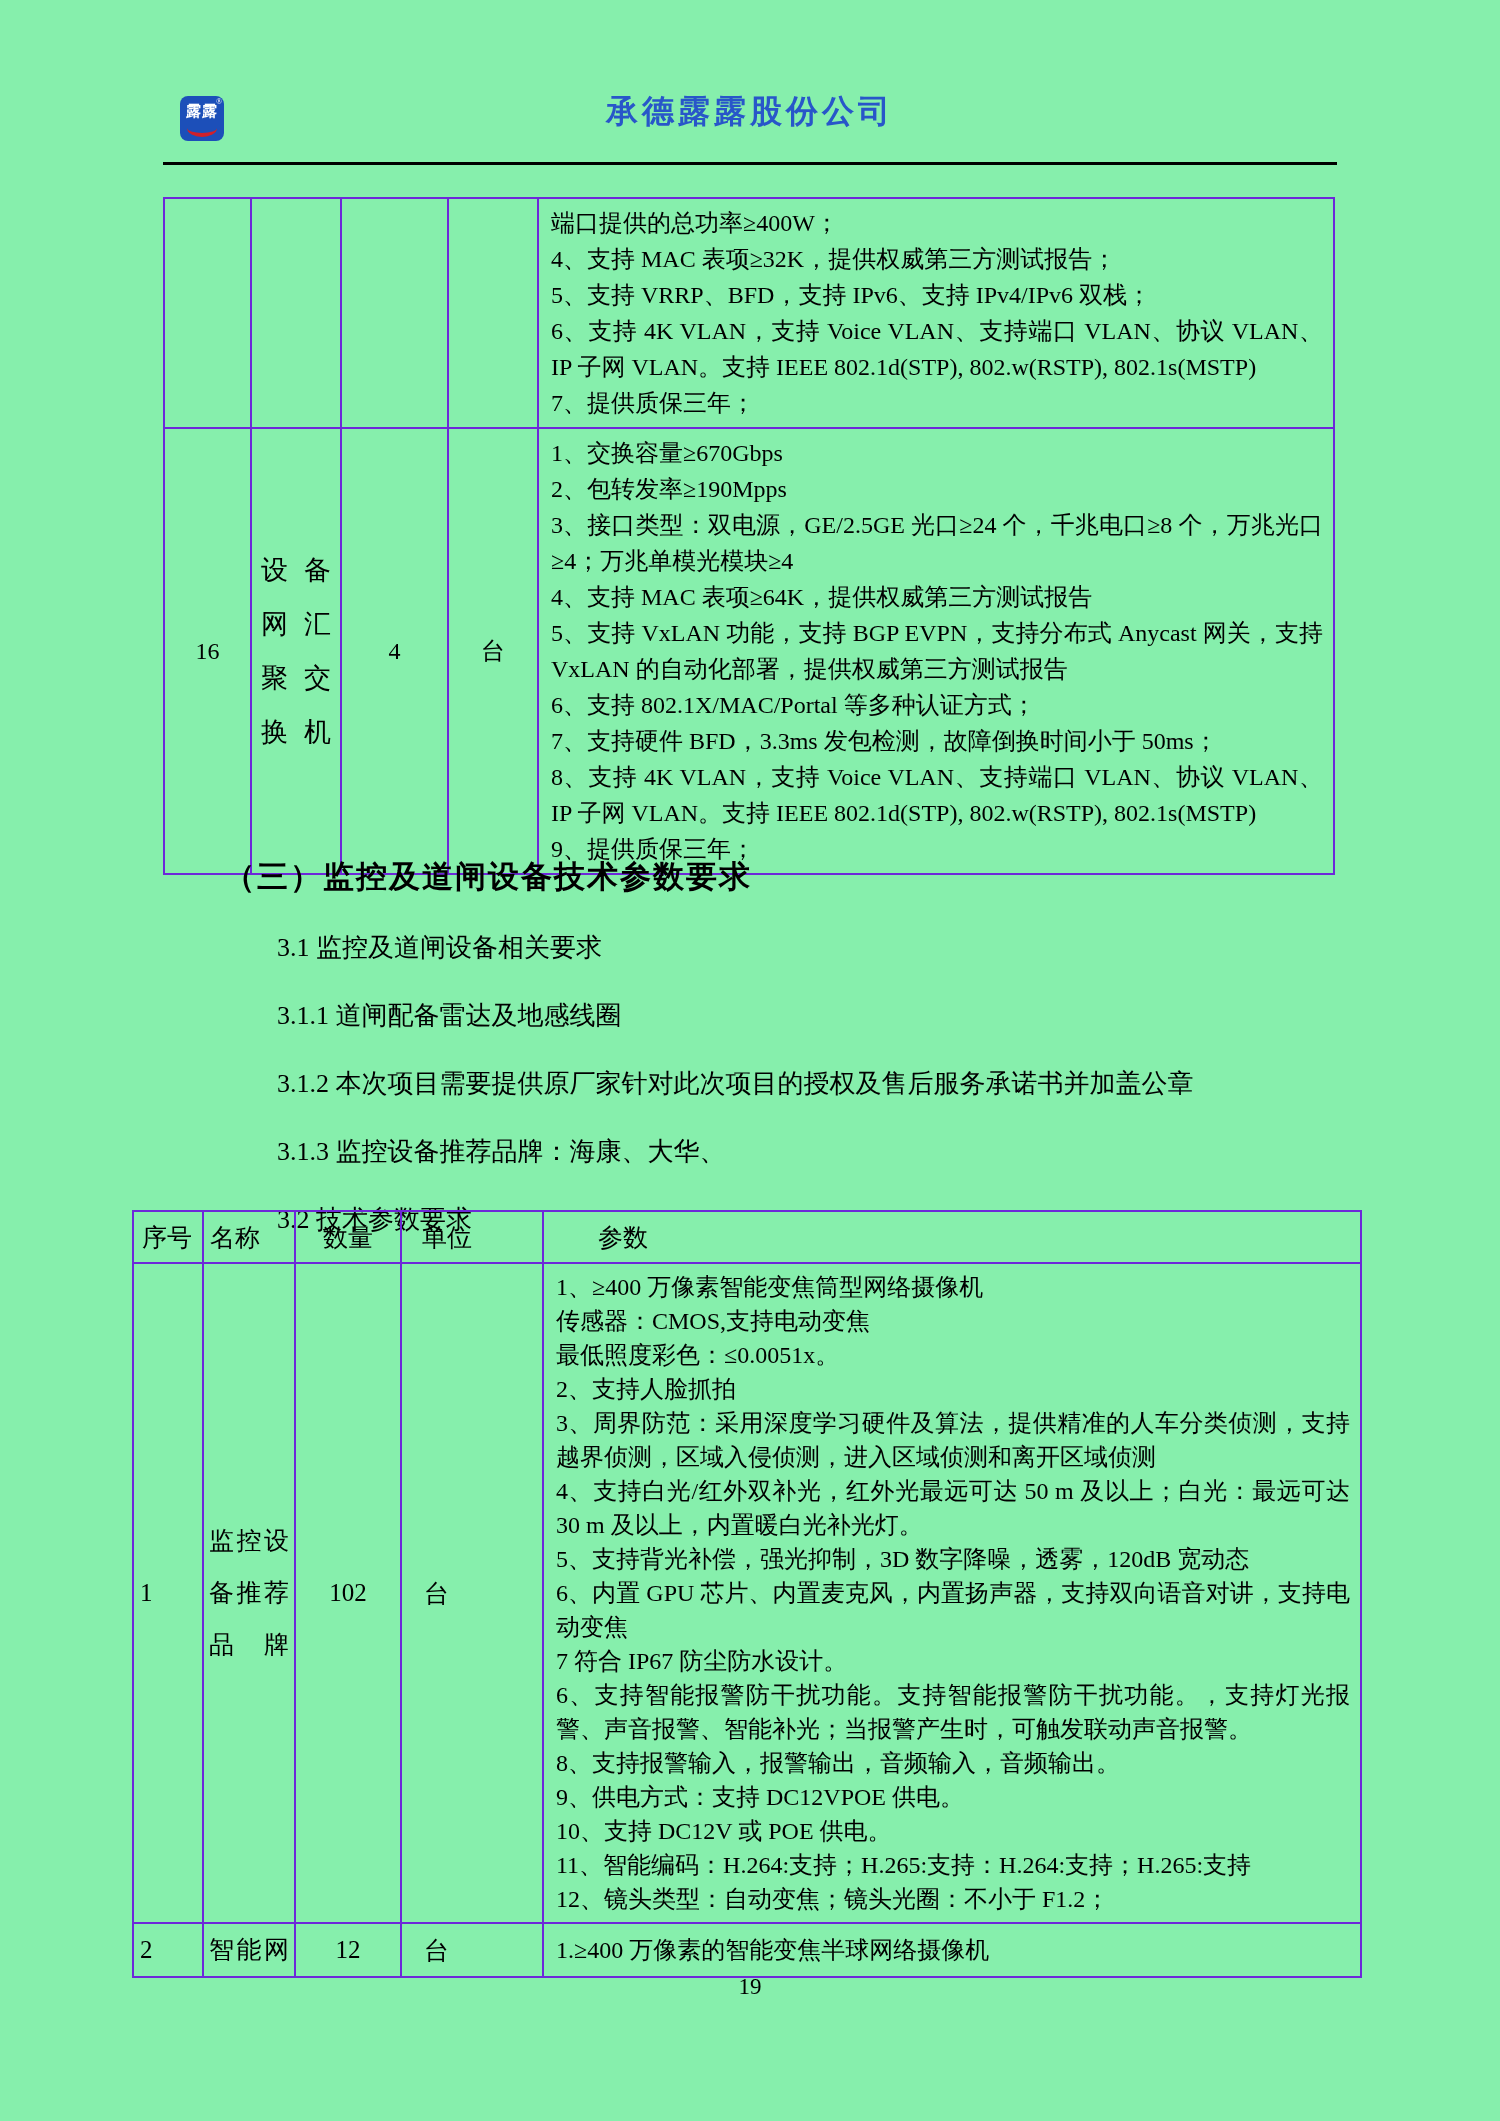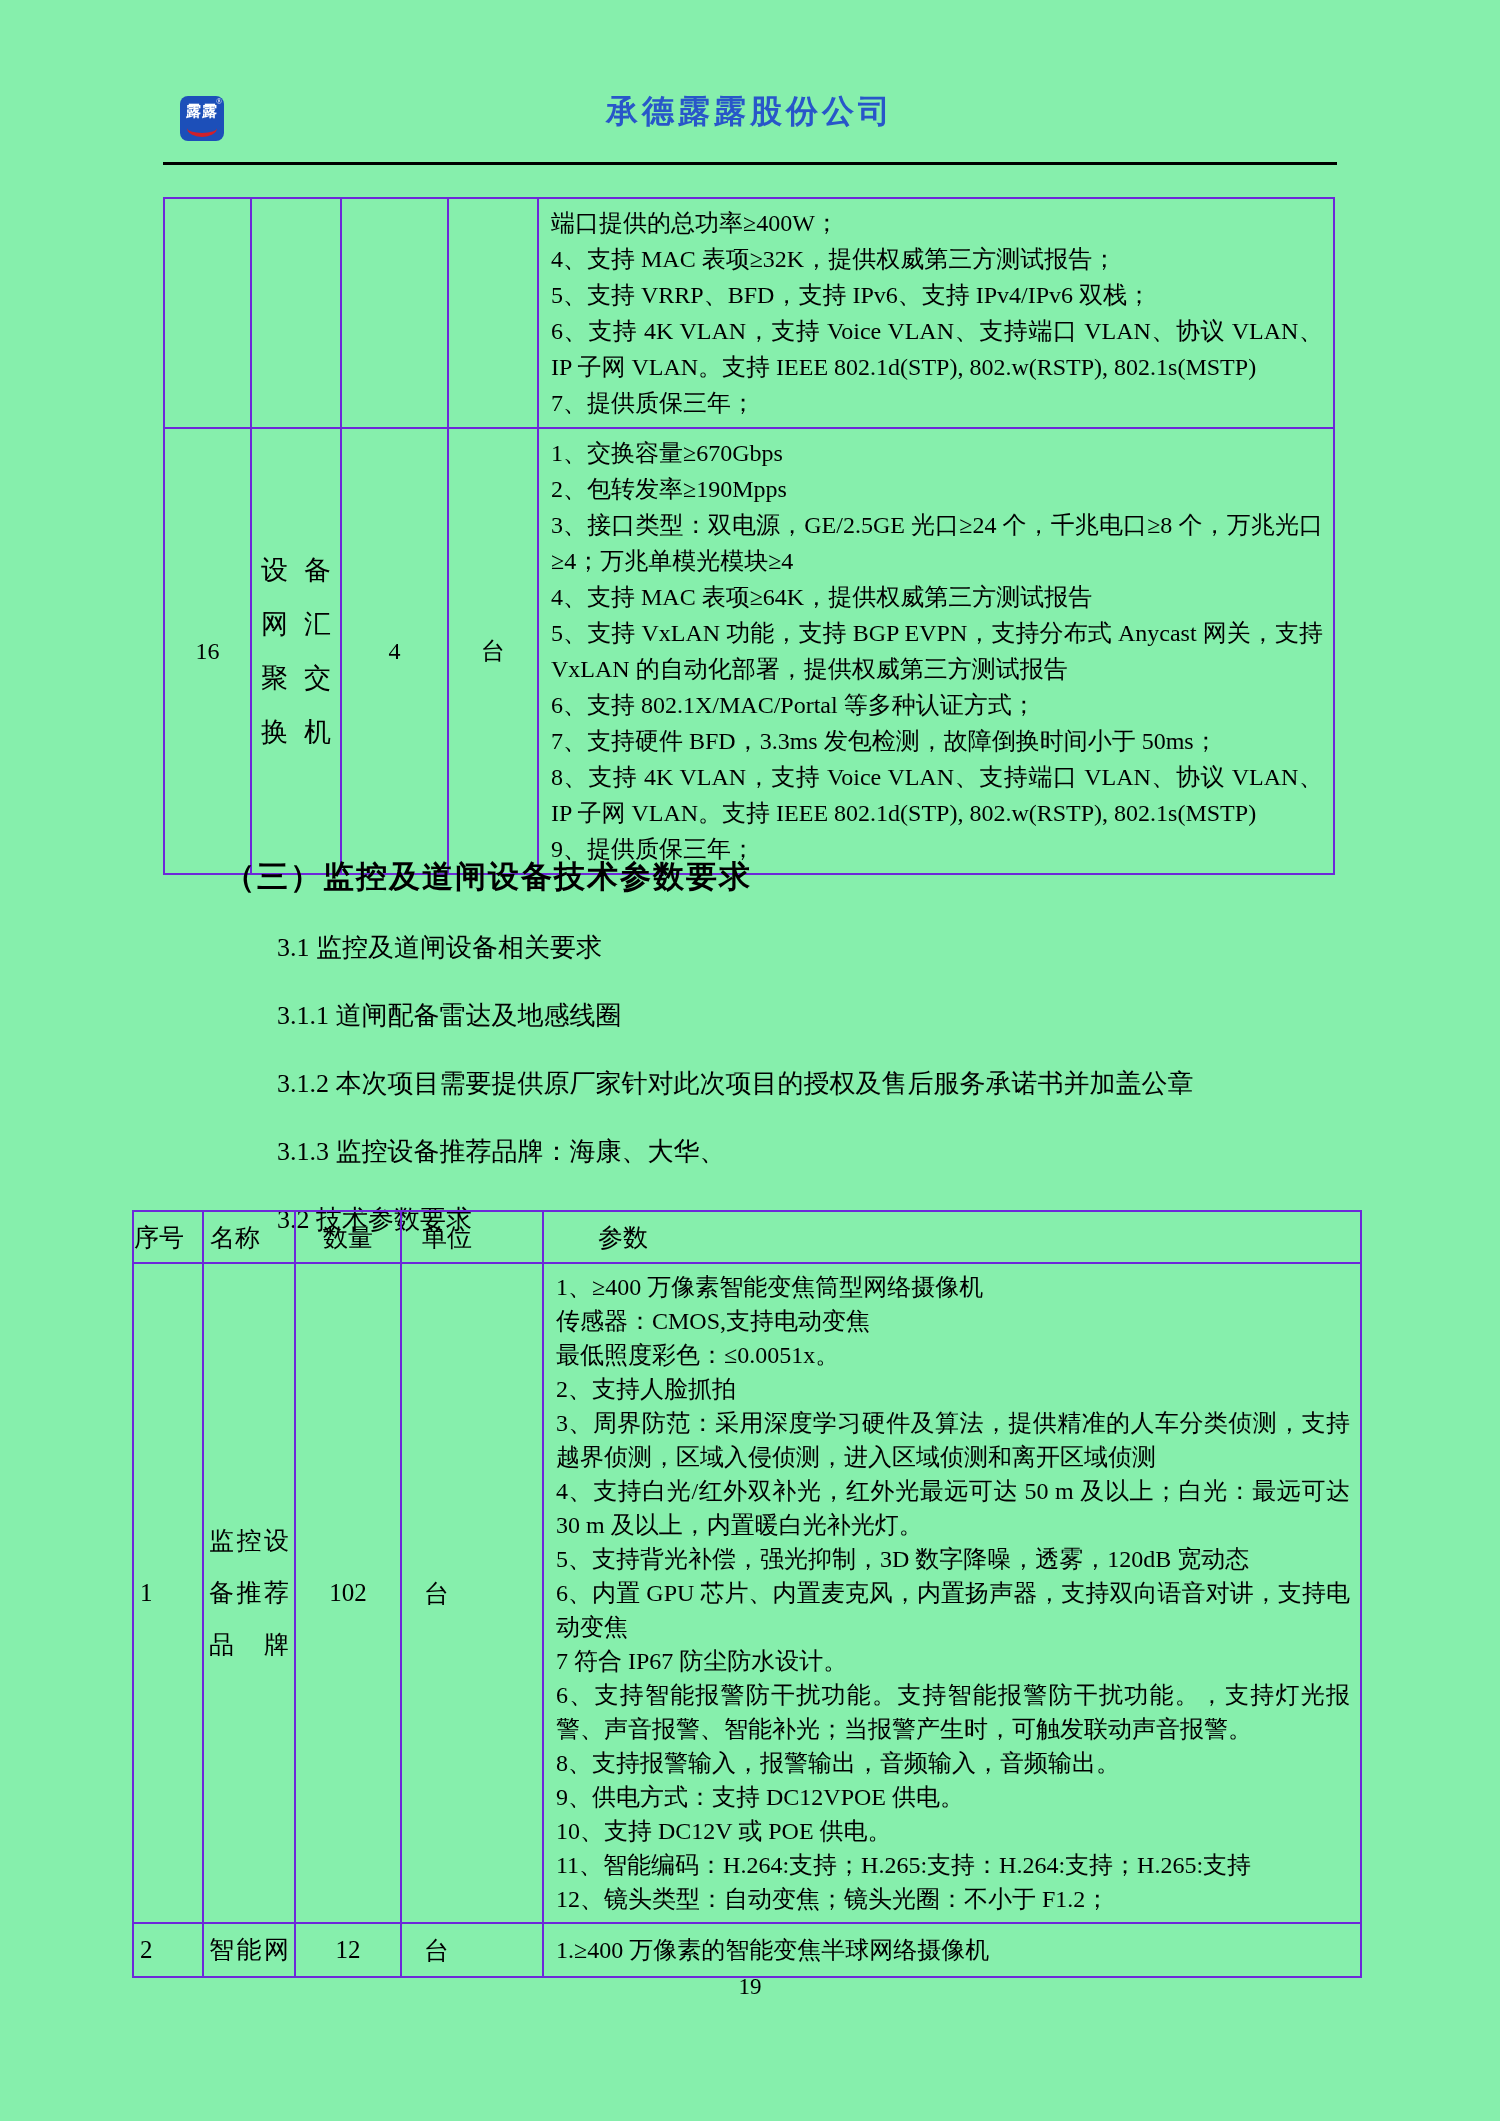--- a/index.html
+++ b/index.html
@@ -37,21 +37,21 @@
     vertical-align:middle; text-align:justify; text-align-last:justify;
     font-size:27px; line-height:54px; padding:0 9px;
   }
 
   .section-heading { position:absolute; left:224px; top:856px; font-size:31px; font-weight:bold; letter-spacing:2px; }
   .paras { position:absolute; left:277px; top:930px; font-size:26px; }
   .paras p { margin-bottom:33px; }
 
   .t2 { position:absolute; left:132px; top:1210px; }
   .t2 th { font-weight:normal; font-size:25px; height:52px; vertical-align:middle; text-align:left; padding-left:6px; }
-  .t2 .th-seq { padding-left:0; }
+  .t2 .th-seq { padding-left:8px; }
   .t2 .th-qty { text-align:center; padding-left:0; }
   .t2 .th-unit { padding-left:20px; }
   .t2 .th-param { padding-left:54px; }
   .t2 .row1 td { height:658px; }
   .t2 .row2 td { height:46px; vertical-align:middle; }
   .t2 .seq-cell { vertical-align:middle; padding-left:6px; font-size:25px; }
   .t2 .qty-cell { vertical-align:middle; text-align:center; font-size:25px; }
   .t2 .unit-cell { vertical-align:middle; padding-left:22px; font-size:25px; }
   .t2 .name-cell {
     vertical-align:middle; text-align:justify; text-align-last:justify;

